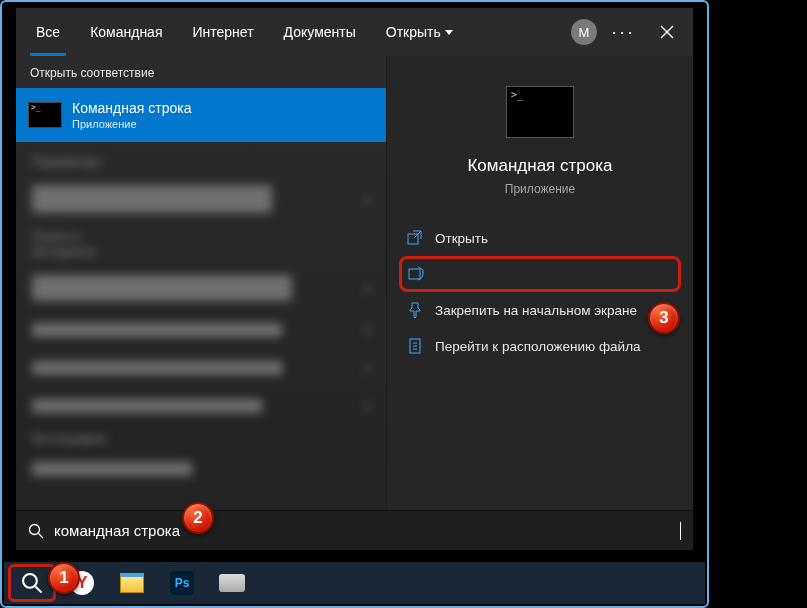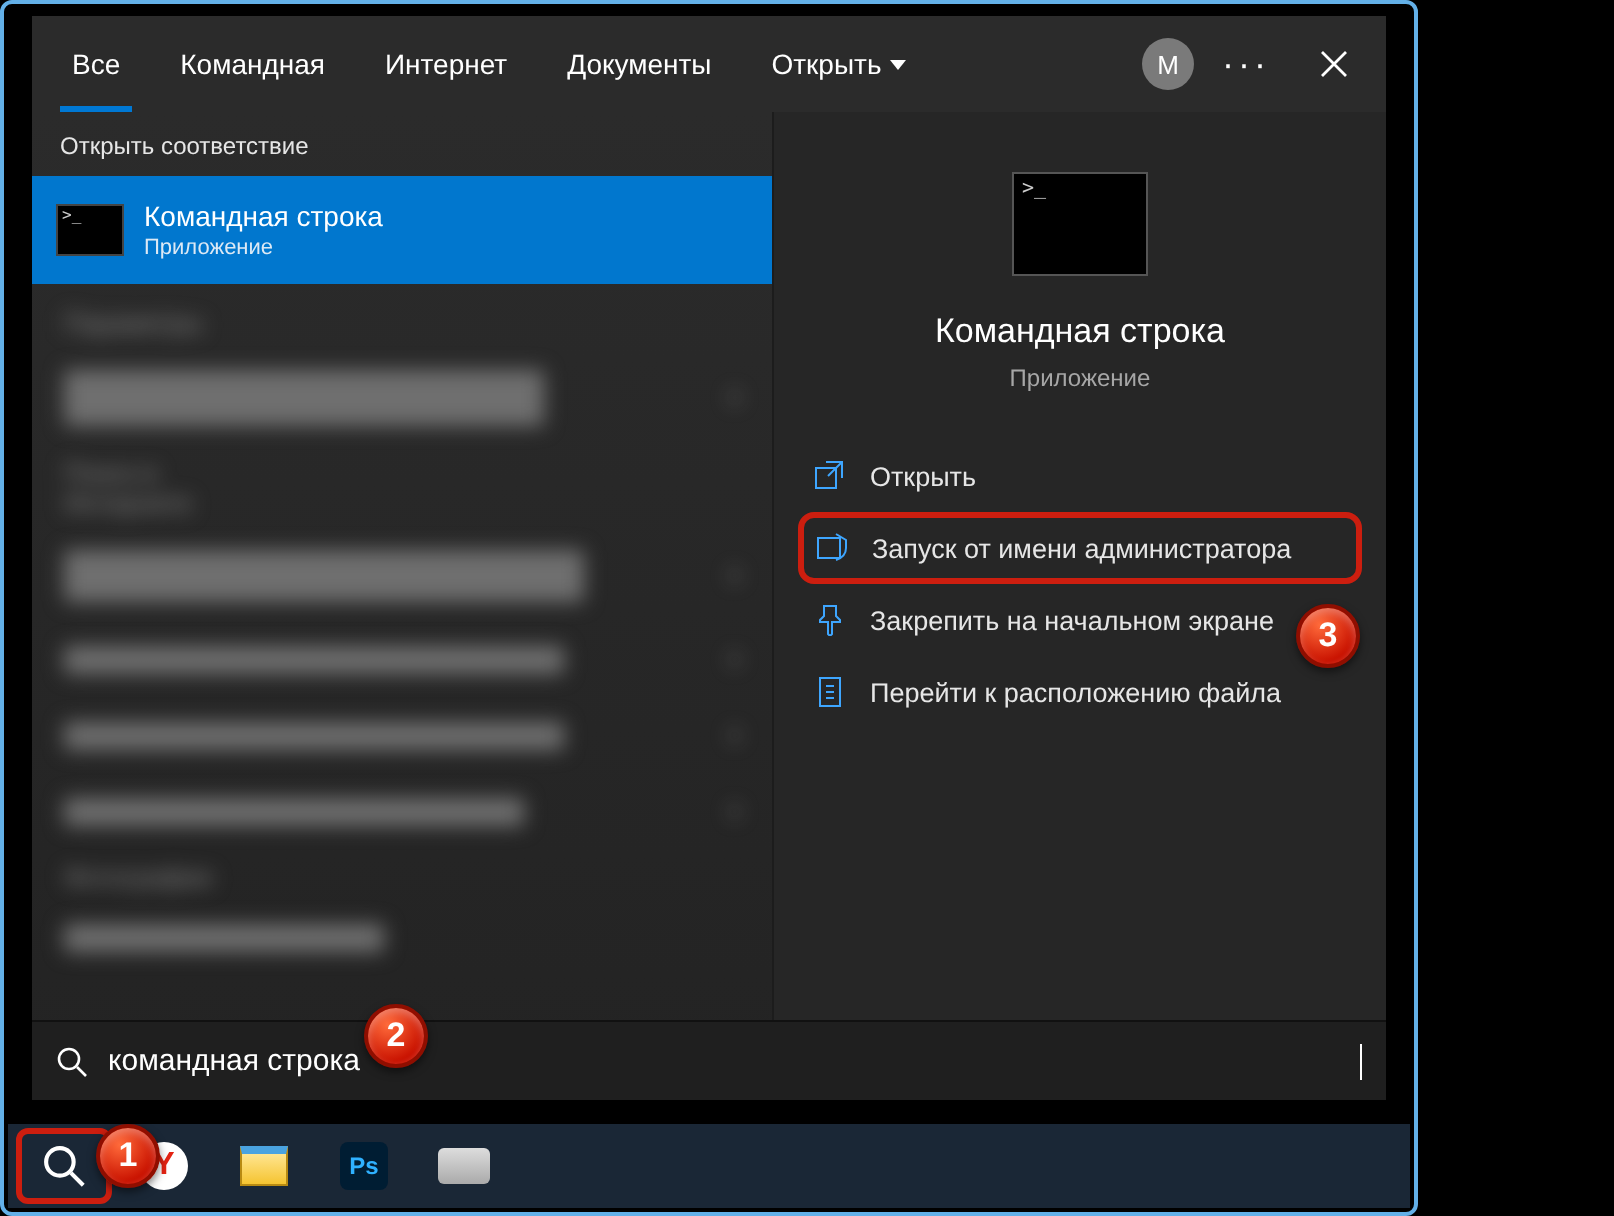--- a/index.html
+++ b/index.html
@@ -131,21 +131,20 @@
                 <path d="M6 1 h8 v8" fill="none" stroke="#3ea6ff"></path>
                 <path d="M14 1 L7 8" stroke="#3ea6ff"></path>
               </svg>
             <span>Открыть</span>
           </div>
           <div class="action framed">
             <svg viewBox="0 0 16 16">
                 <rect x="1" y="3" width="11" height="10" fill="none" stroke="#3ea6ff"></rect>
                 <path d="M10 1 L15 4 v4 c0 3 -2 5 -5 6" fill="none" stroke="#3ea6ff"></path>
               </svg>
-            <span>Запуск от имени администратора</span>
           </div>
           <div class="action">
             <svg viewBox="0 0 16 16">
                 <path d="M5 1 h6 v5 l2 2 v1 h-4 v6 l-1 1 -1 -1 v-6 h-4 v-1 l2 -2 z" fill="none" stroke="#3ea6ff"></path>
               </svg>
             <span>Закрепить на начальном экране</span>
           </div>
           <div class="action">
             <svg viewBox="0 0 16 16">
                 <rect x="3" y="1" width="10" height="14" fill="none" stroke="#3ea6ff"></rect>

